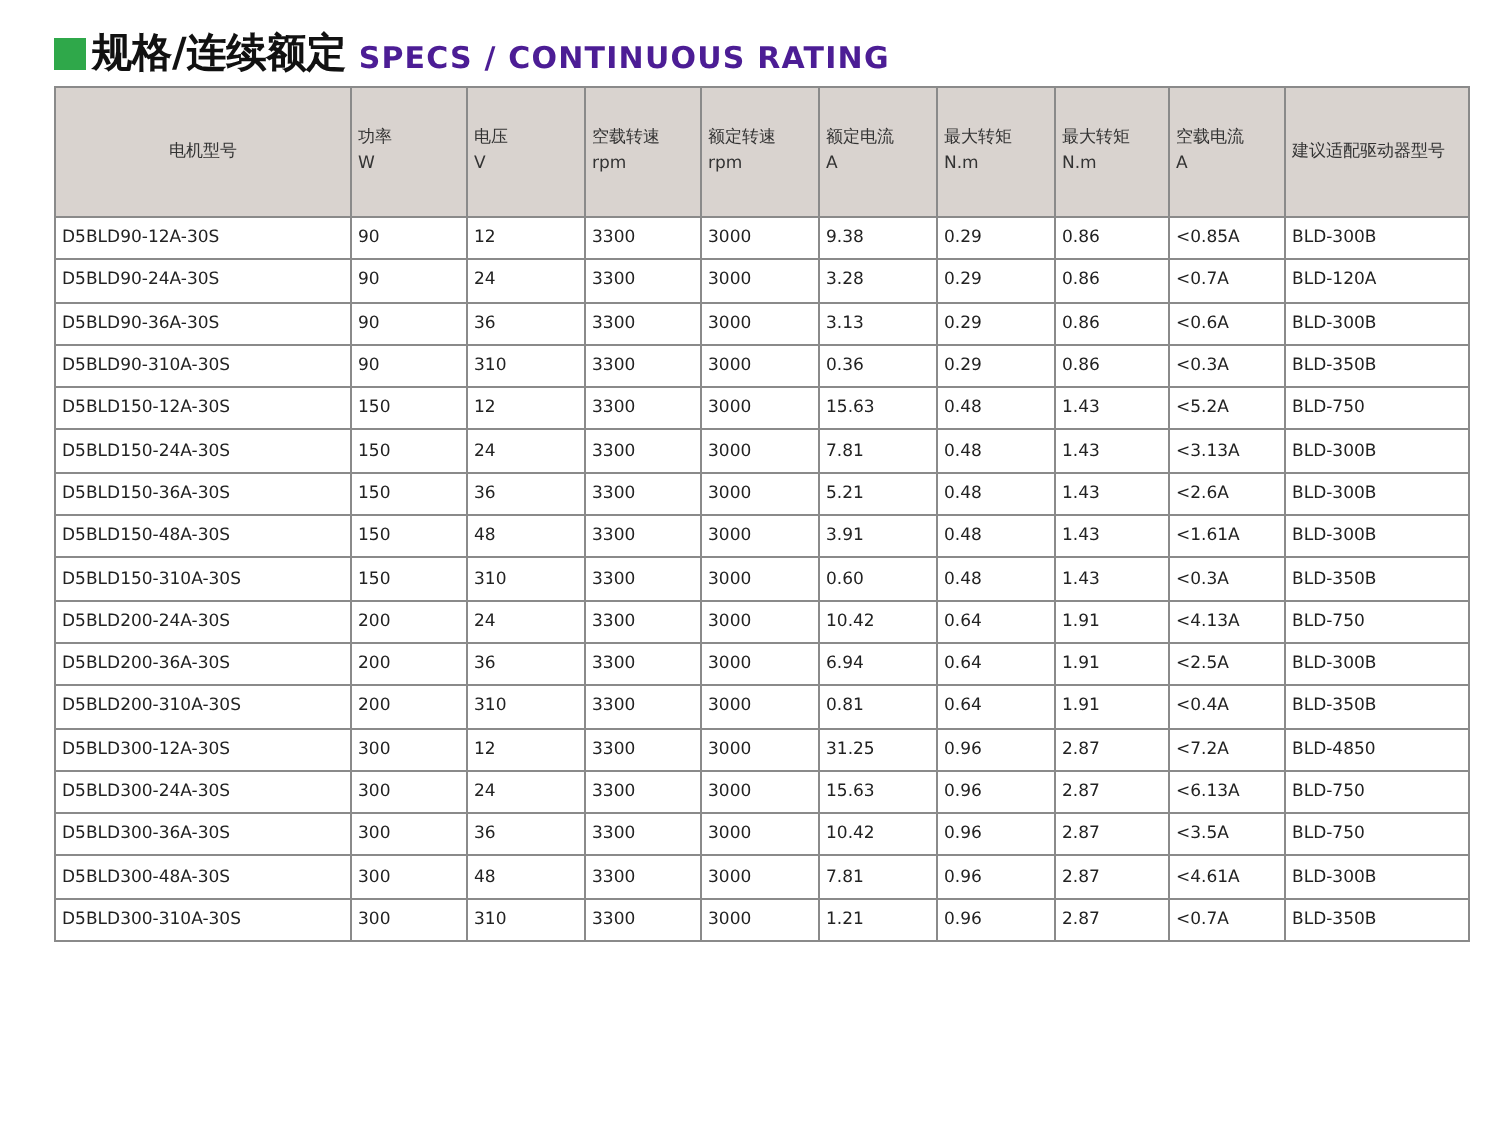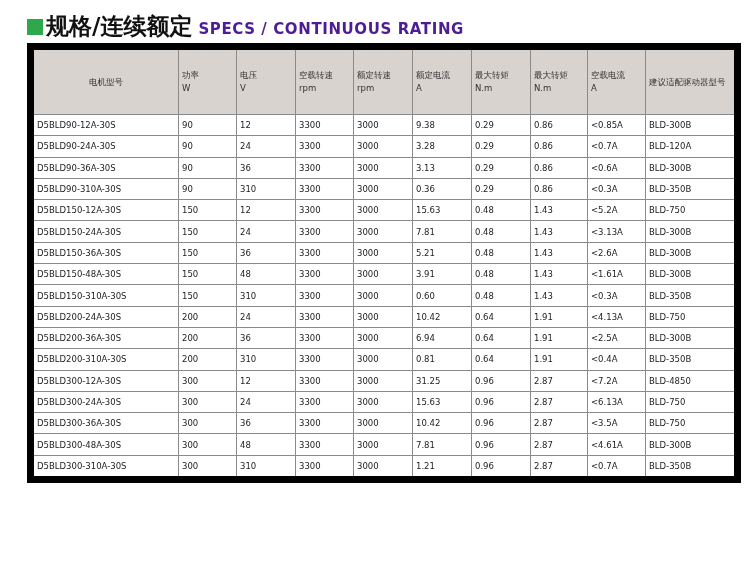--- a/index.html
+++ b/index.html
@@ -1,28 +1,28 @@
 <!DOCTYPE html>
 <html><head>
 <meta charset="utf-8">
 <style>
   html, body { margin: 0; padding: 0; background: #ffffff; }
   body { width: 752px; height: 568px; position: relative; overflow: hidden;
          font-family: "DejaVu Sans", "Liberation Sans", sans-serif; color: #222; }
   .title { position: absolute; left: 27px; top: 12px; height: 28px; display: flex; align-items: center; white-space: nowrap; }
   .title .sq { width: 16px; height: 16px; background: #2fa84a; margin-right: 3px; margin-top: 2px; }
-  .title .cn { font-size: 23px; font-weight: bold; color: #111; letter-spacing: 0px; }
+  .title .cn { font-size: 20px; font-weight: bold; color: #111; letter-spacing: 0px; }
   .title .en { font-size: 15px; font-weight: bold; color: #4c1d95; margin-left: 6px; margin-top: 6px; letter-spacing: 0.6px; }
   table.spec { position: absolute; left: 27px; top: 43px; width: 707px; border-collapse: collapse;
                font-size: 8.5px; table-layout: fixed; }
   table.spec th, table.spec td { border: 1px solid #8a8a8a; padding: 0 0 0 3px; text-align: left; overflow: hidden; white-space: nowrap; }
   table.spec th { background: #d9d3cf; height: 64px; font-weight: normal; vertical-align: middle; line-height: 13px; color: #333; }
   table.spec th.model { text-align: center; padding: 0; }
   table.spec td { height: 20.3px; color: #222; }
-  table.spec { border: 7px solid #000000; }
+  table.spec { border: 1px solid #000000; }
 </style>
 </head>
 <body>
 
 <div class="title">
   <span class="sq"></span>
   <span class="cn">规格/连续额定</span>
   <span class="en">SPECS / CONTINUOUS RATING</span>
 </div>
 

